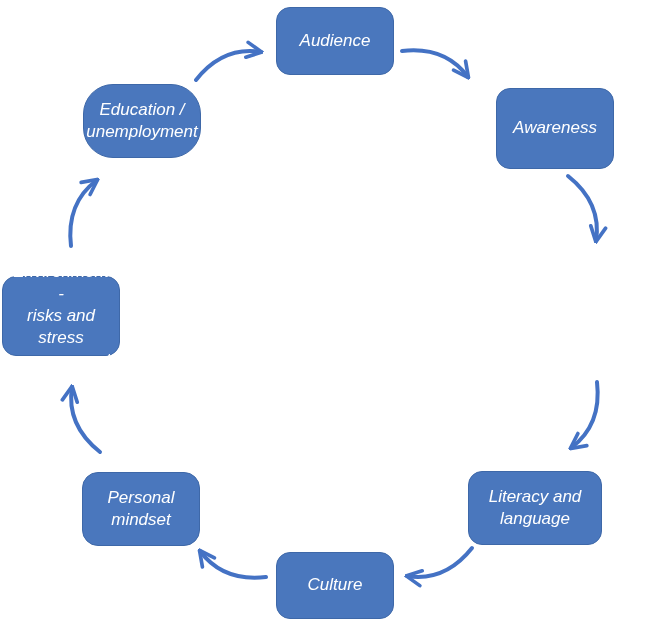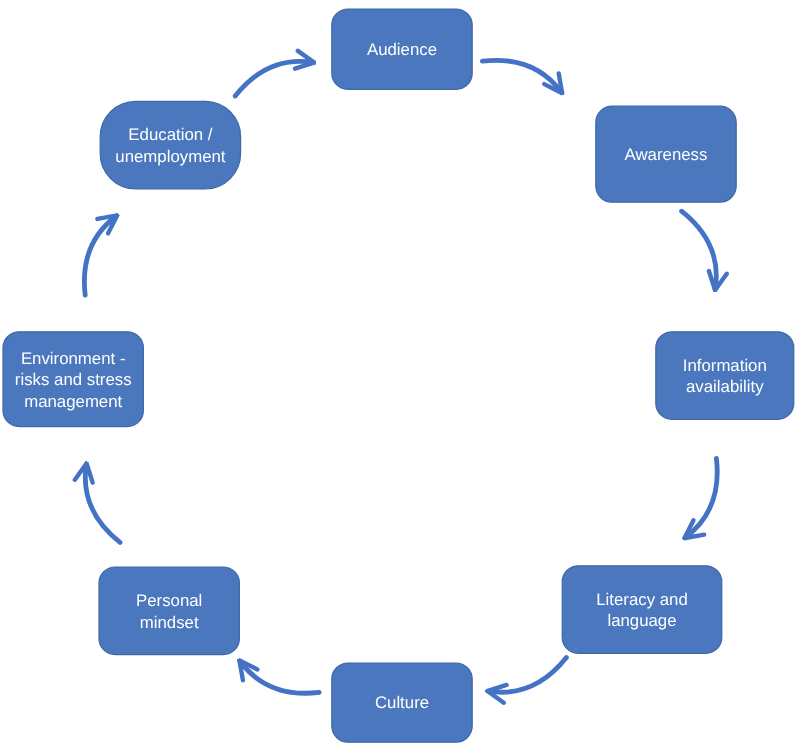--- a/index.html
+++ b/index.html
@@ -31,35 +31,36 @@
     stroke-linecap:round;
     stroke-linejoin:miter;
   }
   .node{
     position:absolute;
     box-sizing:border-box;
     background:var(--node-fill);
     border:1.5px solid var(--node-border);
     border-radius:14px;
     color:var(--text-color);
-    font-size:14px;
+    font-size:17px;
     line-height:1.3;
     text-align:center;
     white-space:pre-line;
     display:flex;
     align-items:center;
     justify-content:center;
     padding:4px 6px;
+    font-style:italic;
   }
   .node-audience     {left:276px;top:7px;  width:118px;height:68px;}
   .node-awareness    {left:496px;top:88px; width:118px;height:81px;}
   .node-information  {left:546px;top:276px;width:116px;height:74px;}
   .node-literacy     {left:468px;top:471px;width:134px;height:74px;}
   .node-culture      {left:276px;top:552px;width:118px;height:67px;}
-  .node-personal     {left:82px; top:472px;width:118px;height:74px;}
+  .node-personal     {left:82px; top:472px;width:118px;height:74px;border-radius:16px;}
   .node-environment  {left:2px;  top:276px;width:118px;height:80px;}
   .node-education    {left:83px; top:84px; width:118px;height:74px;border-radius:30px;}
 </style>
 </head>
 <body>
 
 <div class="canvas">
 
   <svg class="arrows-layer" viewBox="0 0 668 630" xmlns="http://www.w3.org/2000/svg" aria-hidden="true">
     <defs>
@@ -74,22 +75,20 @@
     <path class="arrow" d="M472,548 Q445,582 407,576" marker-end="url(#arrow-head)"></path>
     <path class="arrow" d="M266,577 Q223,582 200,551" marker-end="url(#arrow-head)"></path>
     <path class="arrow" d="M100,452 Q66,425 72,387" marker-end="url(#arrow-head)"></path>
     <path class="arrow" d="M71,246 Q66,203 97,180" marker-end="url(#arrow-head)"></path>
   </svg>
 
   <div class="node node-audience">Audience</div>
 
   <div class="node node-awareness">Awareness</div>
 
-  <div class="node node-information">Information
-availability</div>
 
   <div class="node node-literacy">Literacy and
 language</div>
 
   <div class="node node-culture">Culture</div>
 
   <div class="node node-personal">Personal
 mindset</div>
 
   <div class="node node-environment">Environment -

